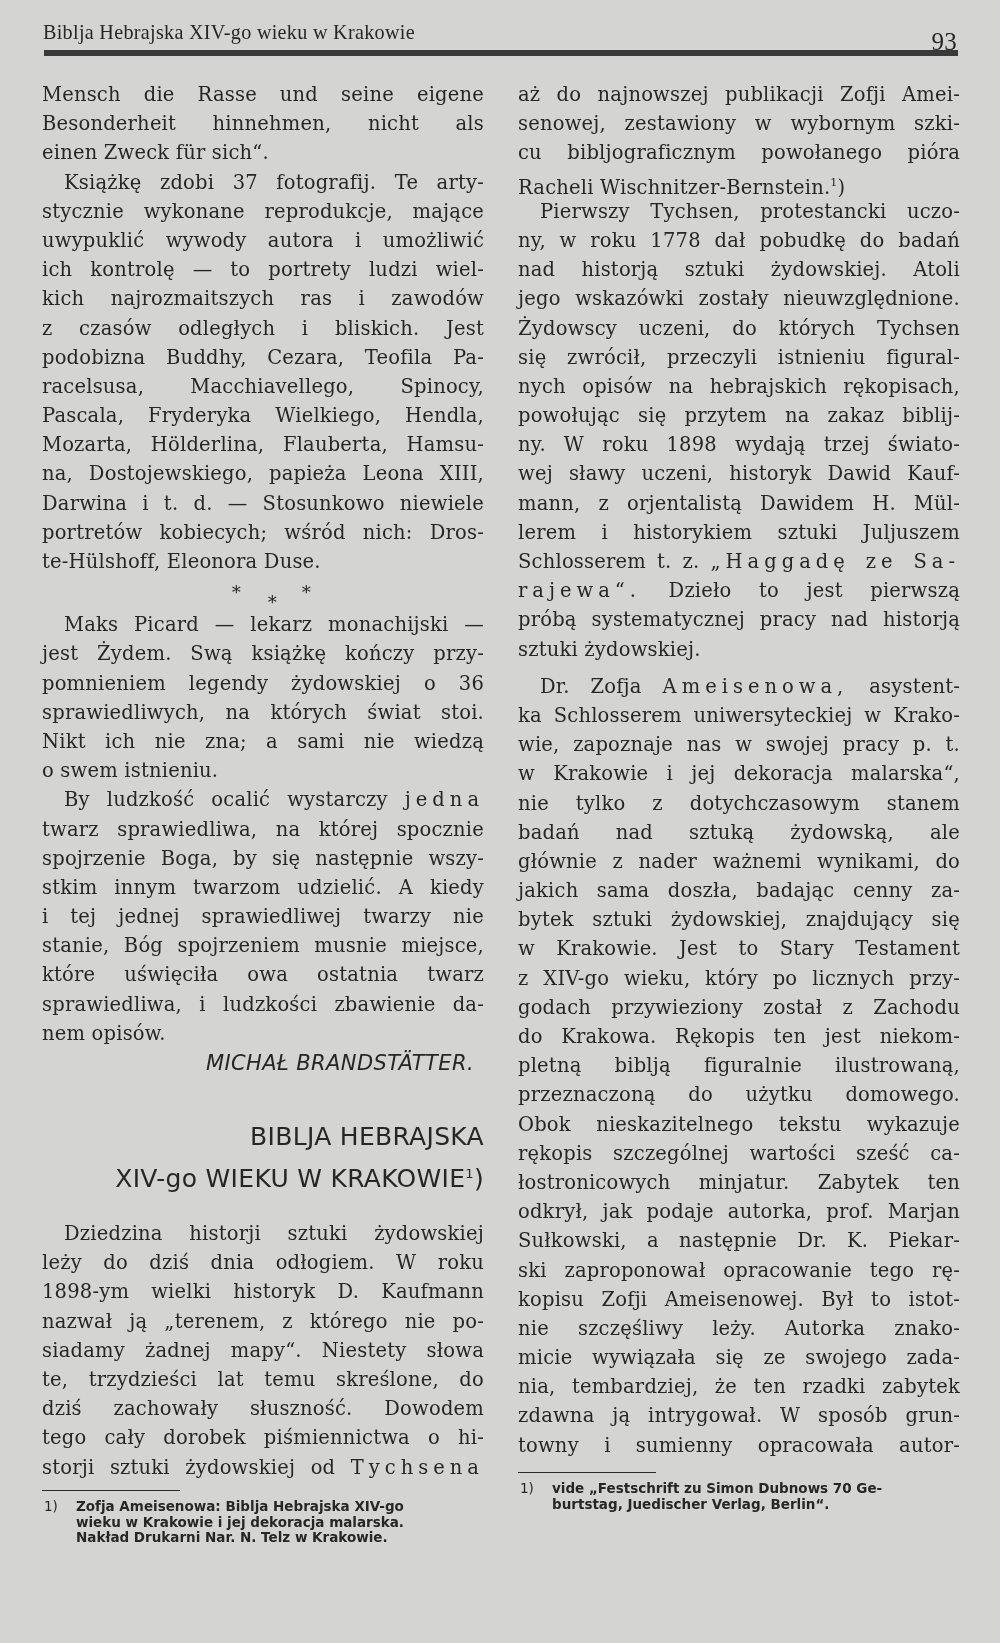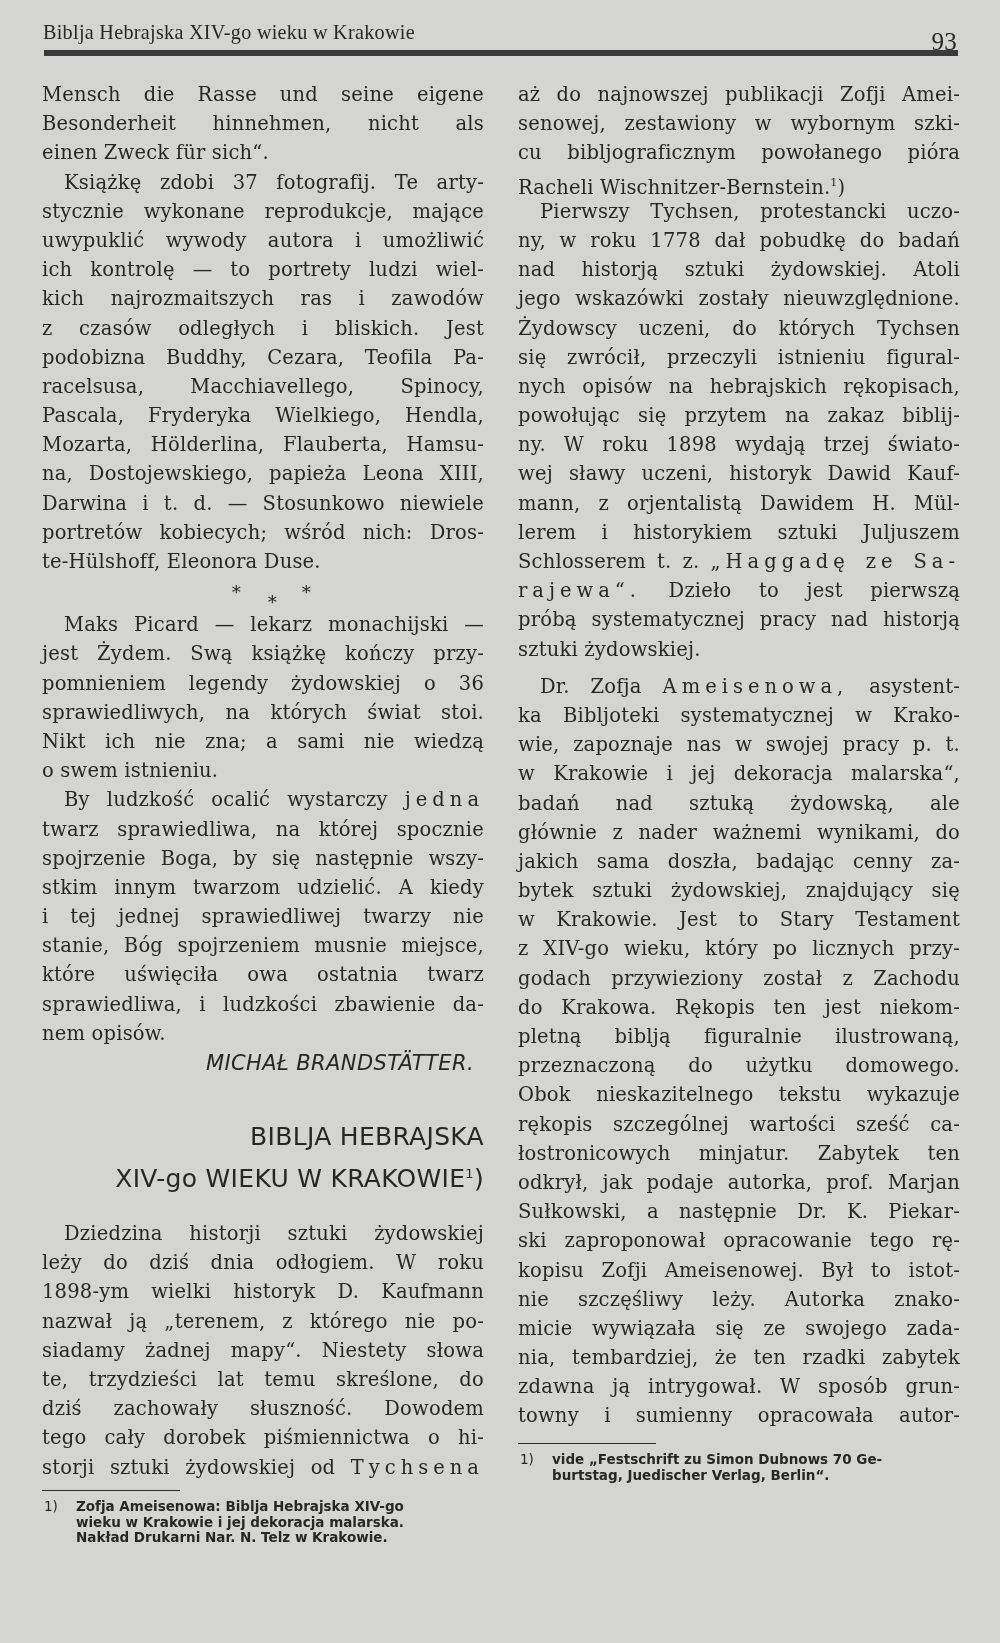--- a/index.html
+++ b/index.html
@@ -172,23 +172,24 @@
       <span class="line"><span>Schlosserem t. z.</span> <span class="spaced">„Haggadę ze Sa-</span></span>
       <span class="line"><span class="spaced">rajewa“.</span> <span>Dzieło to jest pierwszą</span></span>
       <span class="line">próbą systematycznej pracy nad historją</span>
       <span class="line last">sztuki żydowskiej.</span>
     </div>
 
     <div style="height:8px;"></div>
 
     <div>
       <span class="line indent"><span>Dr. Zofja</span> <span class="spaced">Ameisenowa,</span> <span>asystent-</span></span>
-      <span class="line">ka Bibljoteki systematycznej w Krako-</span>
+      <span class="line">ka Schlosserem uniwersyteckiej w Krako-</span>
       <span class="line">wie, zapoznaje nas w swojej pracy p. t.</span>
       <span class="line">w Krakowie i jej dekoracja malarska“,</span>
+      <span class="line">nie tylko z dotychczasowym stanem</span>
       <span class="line">badań nad sztuką żydowską, ale</span>
       <span class="line">głównie z nader ważnemi wynikami, do</span>
       <span class="line">jakich sama doszła, badając cenny za-</span>
       <span class="line">bytek sztuki żydowskiej, znajdujący się</span>
       <span class="line">w Krakowie. Jest to Stary Testament</span>
       <span class="line">z XIV-go wieku, który po licznych przy-</span>
       <span class="line">godach przywieziony został z Zachodu</span>
       <span class="line">do Krakowa. Rękopis ten jest niekom-</span>
       <span class="line">pletną biblją figuralnie ilustrowaną,</span>
       <span class="line">przeznaczoną do użytku domowego.</span>

